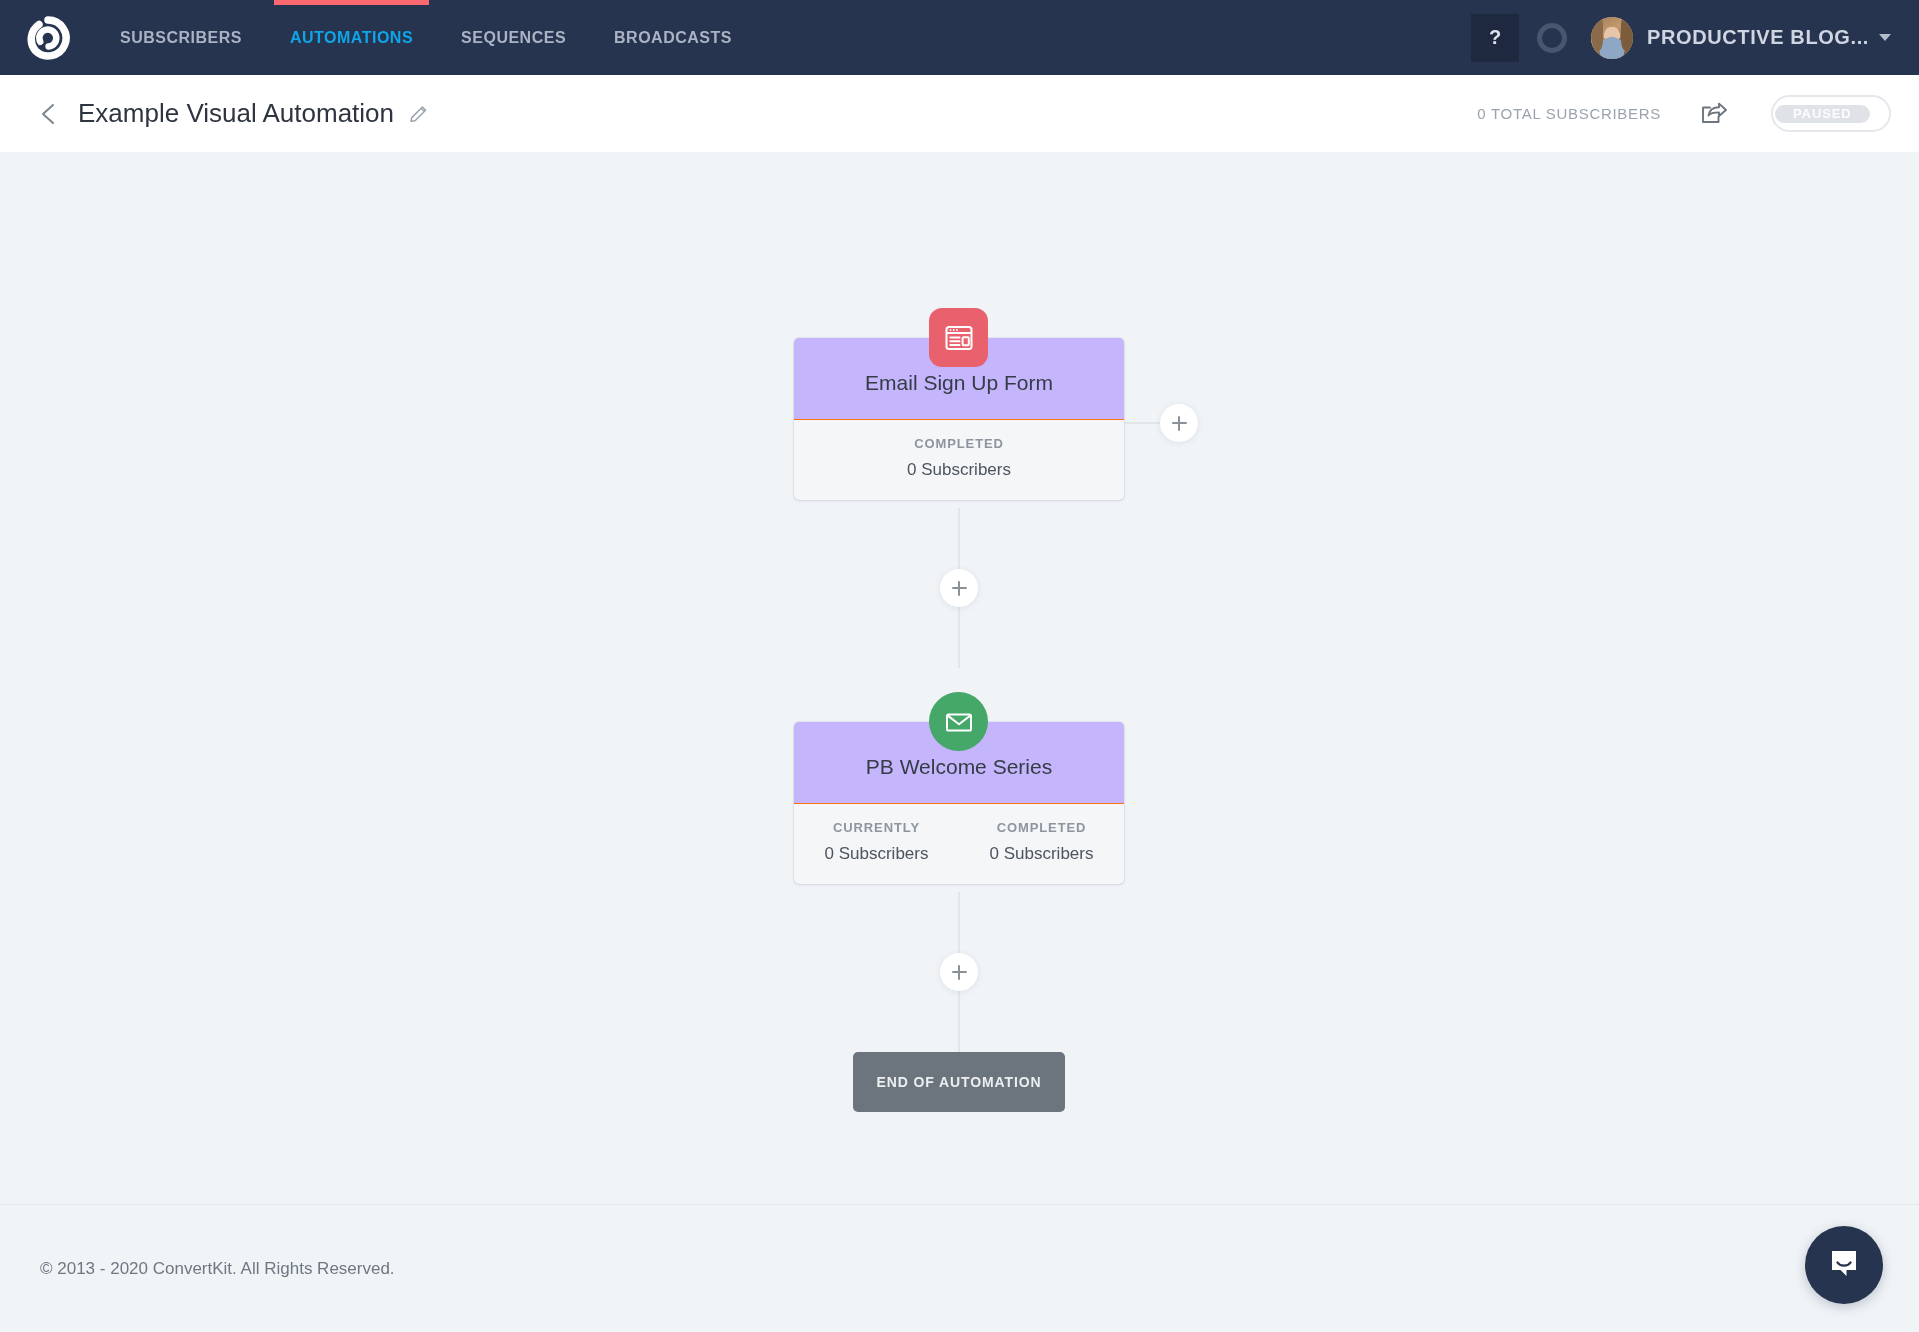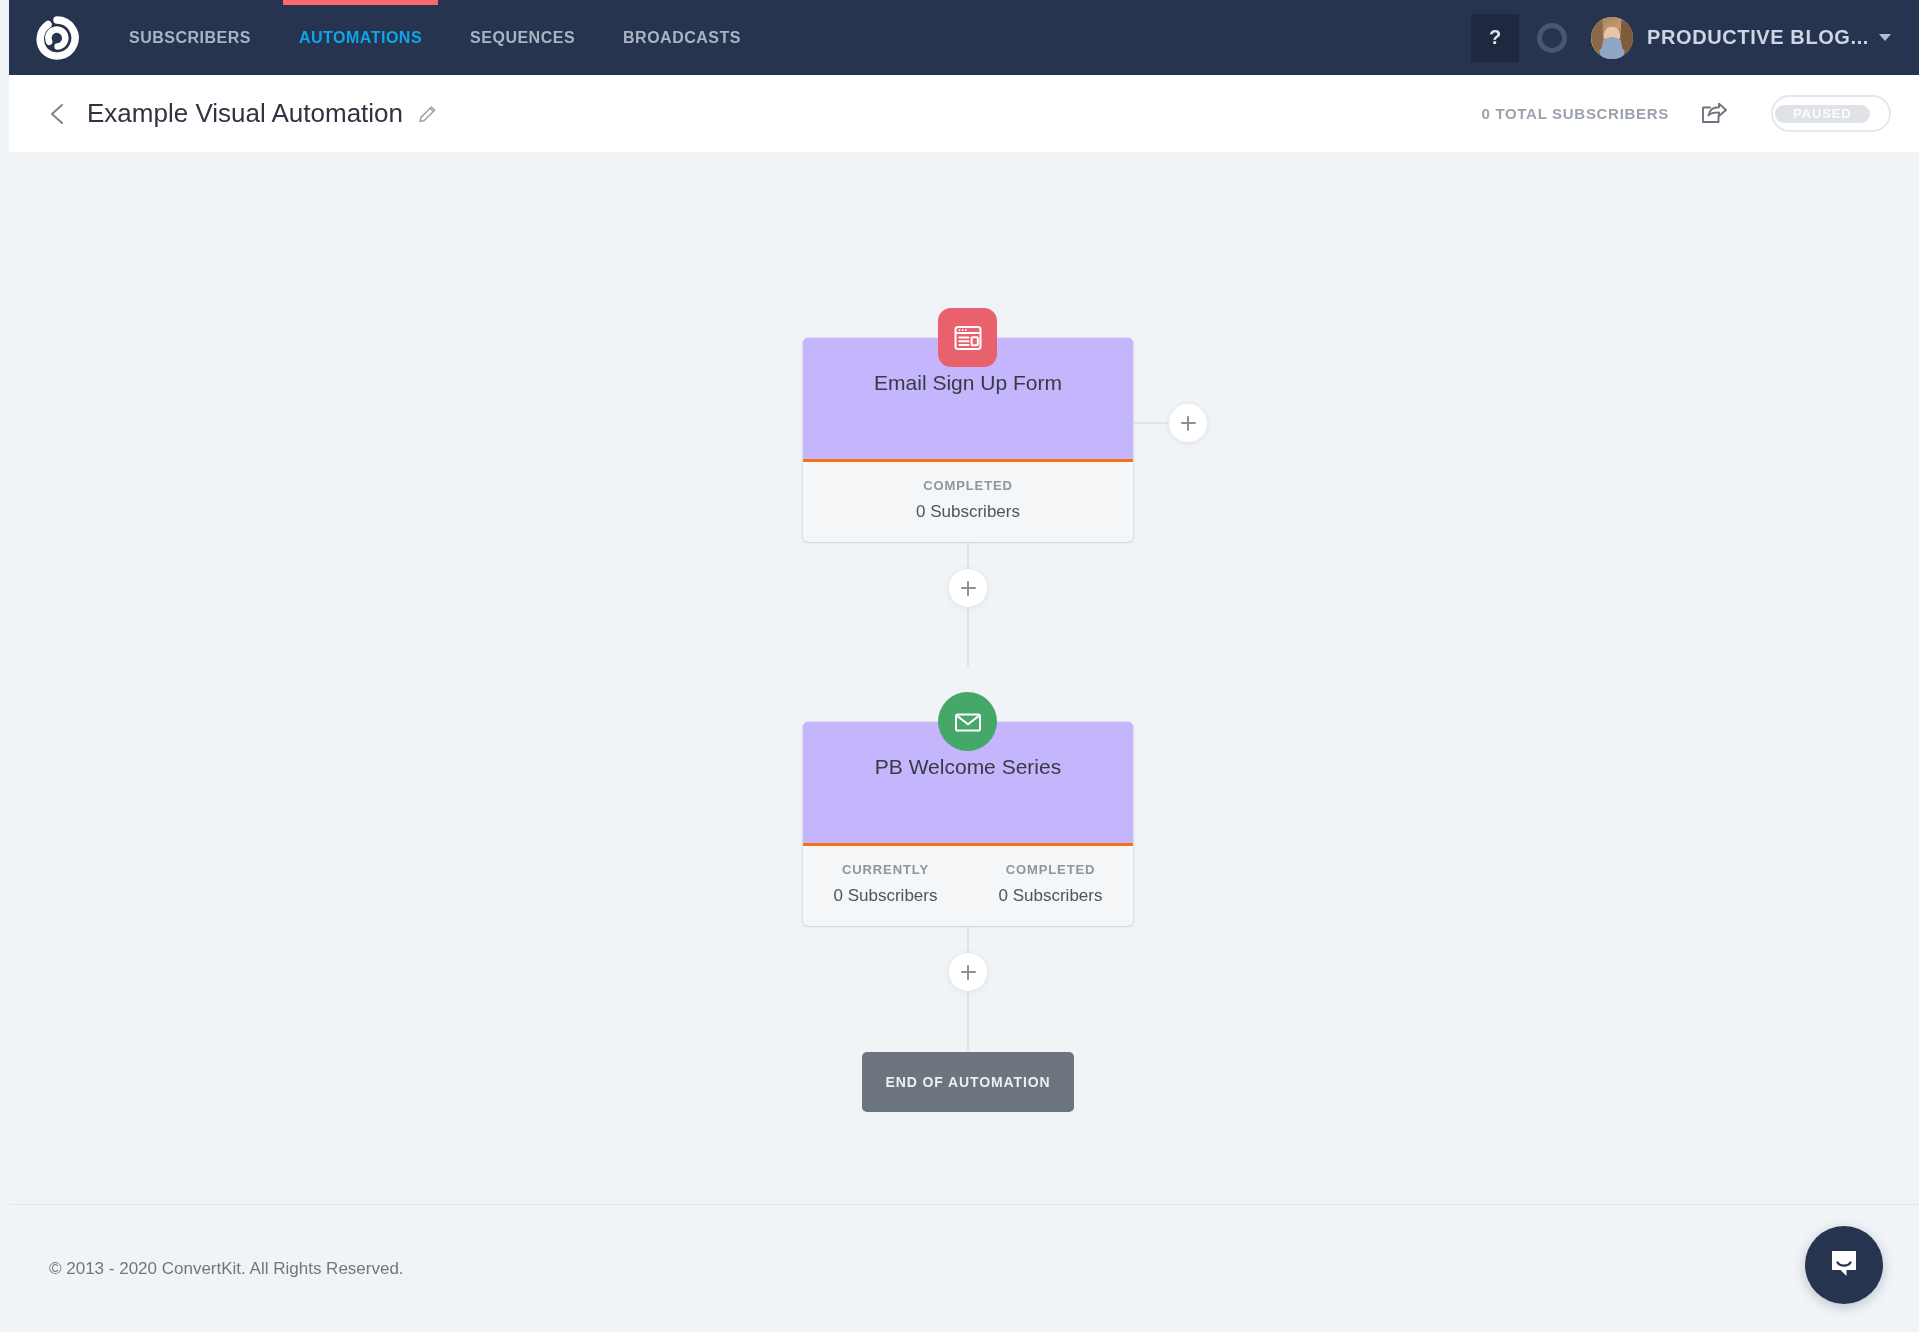--- a/index.html
+++ b/index.html
@@ -11,21 +11,20 @@
     font-family: "Liberation Sans", sans-serif;
     background: #f0f4f7;
   }
   #app {
     width: 1919px;
     height: 1332px;
     position: relative;
     display: flex;
     flex-direction: column;
     background: #f0f4f7;
-    padding-left: 9px;
   }
 
   
   .topnav {
     height: 75px;
     background: #283css;
     background: #27344f;
     display: flex;
     align-items: center;
     position: relative;
@@ -184,24 +183,24 @@
     align-items: center;
   }
   .sub-right {
     margin-left: auto;
     display: flex;
     align-items: center;
   }
   .total-subs {
     color: #9aa3ad;
     font-size: 15px;
-    font-weight: bold;
+    font-weight: normal;
     letter-spacing: 0.7px;
     white-space: nowrap;
-    margin-right: 30px;
+    margin-right: 38px;
   }
   .share-icon {
     cursor: pointer;
     margin-right: 42px;
     display: flex;
     align-items: center;
   }
   .toggle {
     width: 120px;
     height: 37px;
@@ -294,26 +293,25 @@
     z-index: 3;
   }
   .node-title {
     text-align: center;
     font-size: 21px;
     color: #353c45;
     padding: 32px 14px 24px;
     line-height: 1.2;
   }
   .node-stats {
-    border-top: 3px solid #f97316;
+    border-top: 1px solid #f97316;
     background: #f4f6f8;
     display: flex;
     border-radius: 0 0 5px 5px;
     padding: 16px 0 20px;
-    margin-top: 40px;
   }
   .stat-col {
     flex: 1;
     text-align: center;
   }
   .stat-label {
     font-size: 13px;
     font-weight: bold;
     color: #8d959e;
     letter-spacing: 0.9px;

